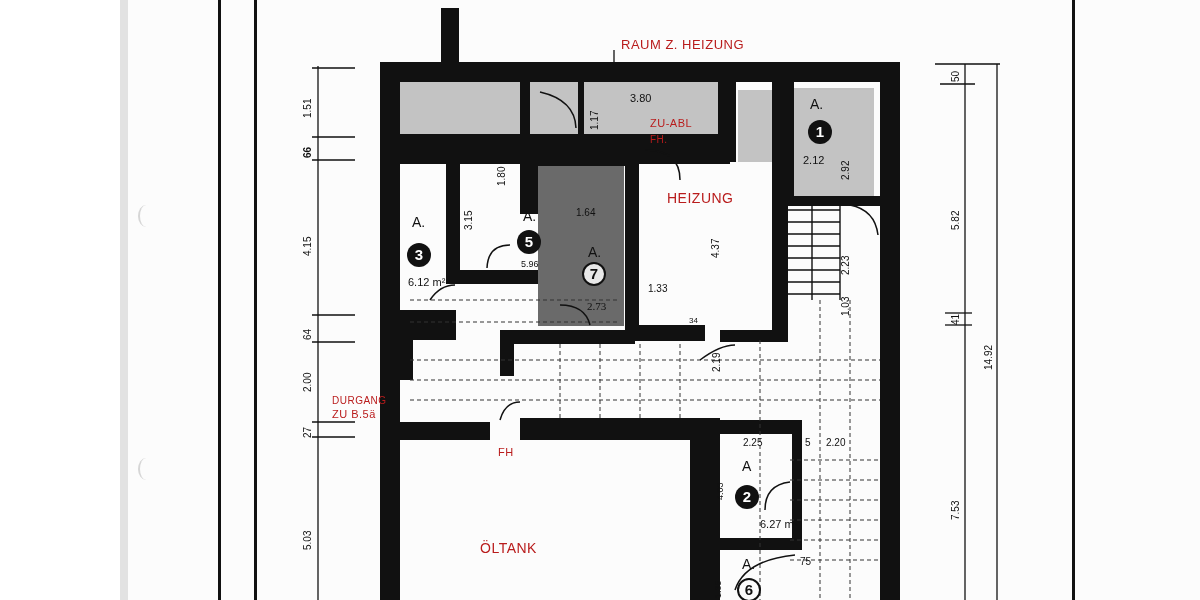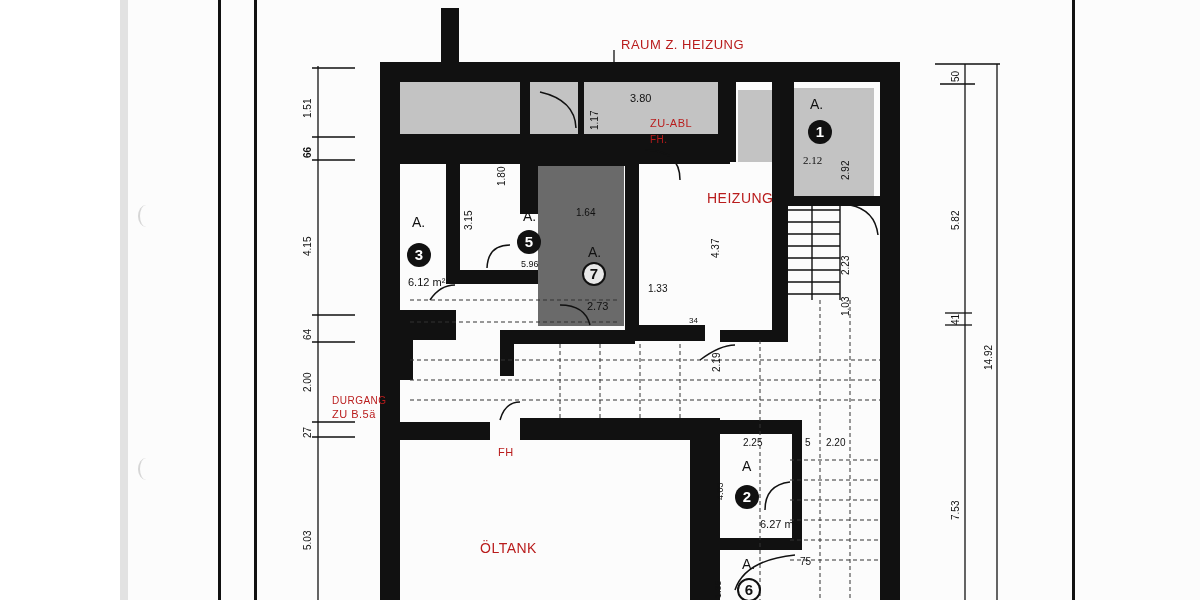--- a/index.html
+++ b/index.html
@@ -146,50 +146,50 @@
     <path d="M560 305 Q585 305 590 325"></path>
     <path d="M500 420 Q505 402 520 402"></path>
     <path d="M765 510 Q765 485 790 482"></path>
     <path d="M735 590 Q745 560 795 555"></path>
     <path d="M850 205 Q875 210 878 235"></path>
     <path d="M700 360 Q720 345 735 345"></path>
   </g>
 </svg>
 
 <div class="lbl" style="left:621px;top:37px;">RAUM Z. HEIZUNG</div>
-<div class="lbl" style="left:667px;top:190px;font-size:14px;margin-left:40px;">HEIZUNG</div>
+<div class="lbl" style="left:667px;top:190px;font-size:14px;">HEIZUNG</div>
 <div class="lbl" style="left:650px;top:117px;font-size:11px;">ZU-ABL</div>
 <div class="lbl" style="left:650px;top:134px;font-size:10px;">FH.</div>
 <div class="lbl" style="left:332px;top:395px;font-size:10px;">DURGANG</div>
 <div class="lbl" style="left:332px;top:408px;font-size:11px;">ZU B.5ä</div>
 <div class="lbl" style="left:498px;top:438px;font-size:11px;margin-top:8px;">FH</div>
 <div class="lbl" style="left:480px;top:540px;font-size:14px;text-align:center;">ÖLTANK</div>
 
 <div class="room-a" style="left:810px;top:96px;">A.</div>
 <div class="room-badge" style="left:808px;top:120px;">1</div>
-<div class="area" style="left:803px;top:154px;font-family:Liberation Serif, serif;">2.12</div>
+<div class="area" style="left:803px;top:154px;">2.12</div>
 
 <div class="room-a" style="left:742px;top:458px;">A</div>
 <div class="room-badge" style="left:735px;top:485px;">2</div>
 <div class="area" style="left:740px;top:518px;margin-left:20px;">6.27 m²</div>
 
 <div class="room-a" style="left:412px;top:214px;">A.</div>
 <div class="room-badge" style="left:407px;top:243px;">3</div>
 <div class="area" style="left:408px;top:276px;">6.12 m²</div>
 
 <div class="room-a" style="left:523px;top:208px;">A.</div>
 <div class="room-badge" style="left:517px;top:230px;">5</div>
 <div class="area" style="left:521px;top:259px;font-size:9px;">5.96</div>
 
 <div class="room-a" style="left:742px;top:556px;">A.</div>
 <div class="room-badge outline" style="left:737px;top:578px;">6</div>
 
 <div class="room-a" style="left:588px;top:244px;">A.</div>
 <div class="room-badge outline" style="left:582px;top:262px;background:#e8e8e8;">7</div>
-<div class="area" style="left:587px;top:300px;">2.73</div>
+<div class="area" style="left:587px;top:300px;font-family:Liberation Serif, serif;">2.73</div>
 
 <div class="dim vert" style="left:302px;top:118px;">1.51</div>
 <div class="dim vert" style="left:302px;top:158px;font-weight:bold;">66</div>
 <div class="dim vert" style="left:302px;top:256px;">4.15</div>
 <div class="dim vert" style="left:302px;top:340px;">64</div>
 <div class="dim vert" style="left:302px;top:392px;">2.00</div>
 <div class="dim vert" style="left:302px;top:438px;">27</div>
 <div class="dim vert" style="left:302px;top:550px;">5.03</div>
 
 <div class="dim vert" style="left:950px;top:82px;">50</div>

